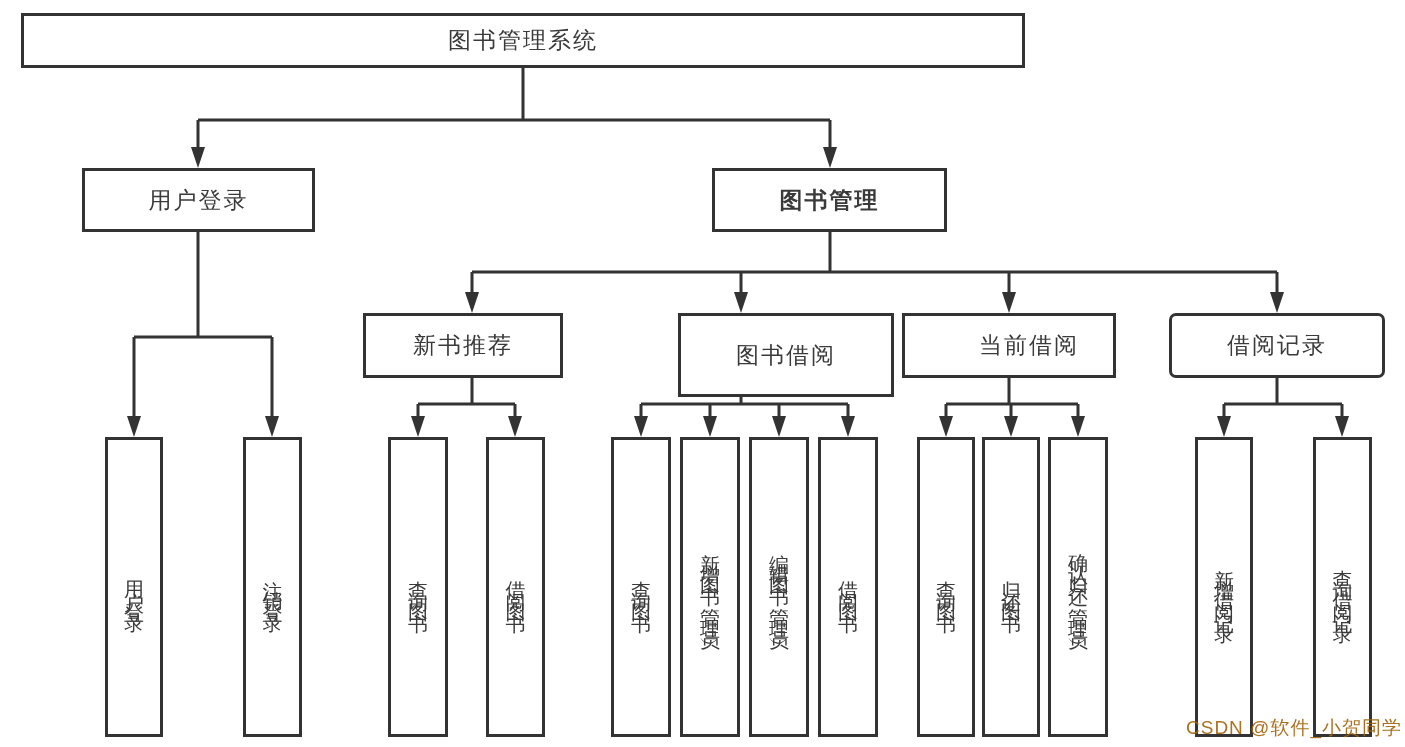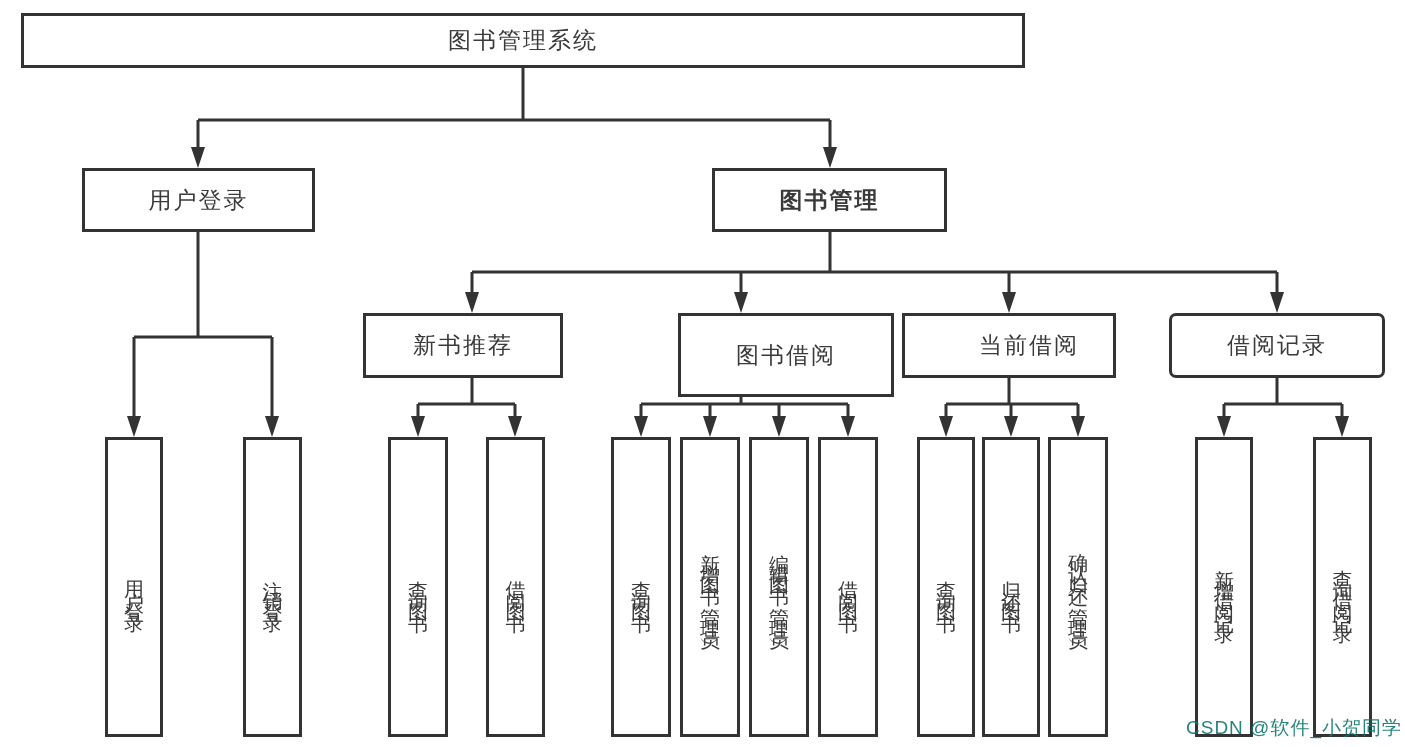--- a/index.html
+++ b/index.html
@@ -160,15 +160,15 @@
     <span class="vtext">确认归还（管理员）</span>
   </div>
 
   <div class="node v leaf n-leaf-br-add">
     <span class="vtext">新增借阅记录</span>
   </div>
   <div class="node v leaf n-leaf-br-query">
     <span class="vtext">查询借阅记录</span>
   </div>
 
-  <div class="watermark" style="color: #0f766e;">CSDN @软件_小贺同学</div>
+  <div class="watermark" style="color: #a16207;">CSDN @软件_小贺同学</div>
 
 </div>
 
 </body></html>

